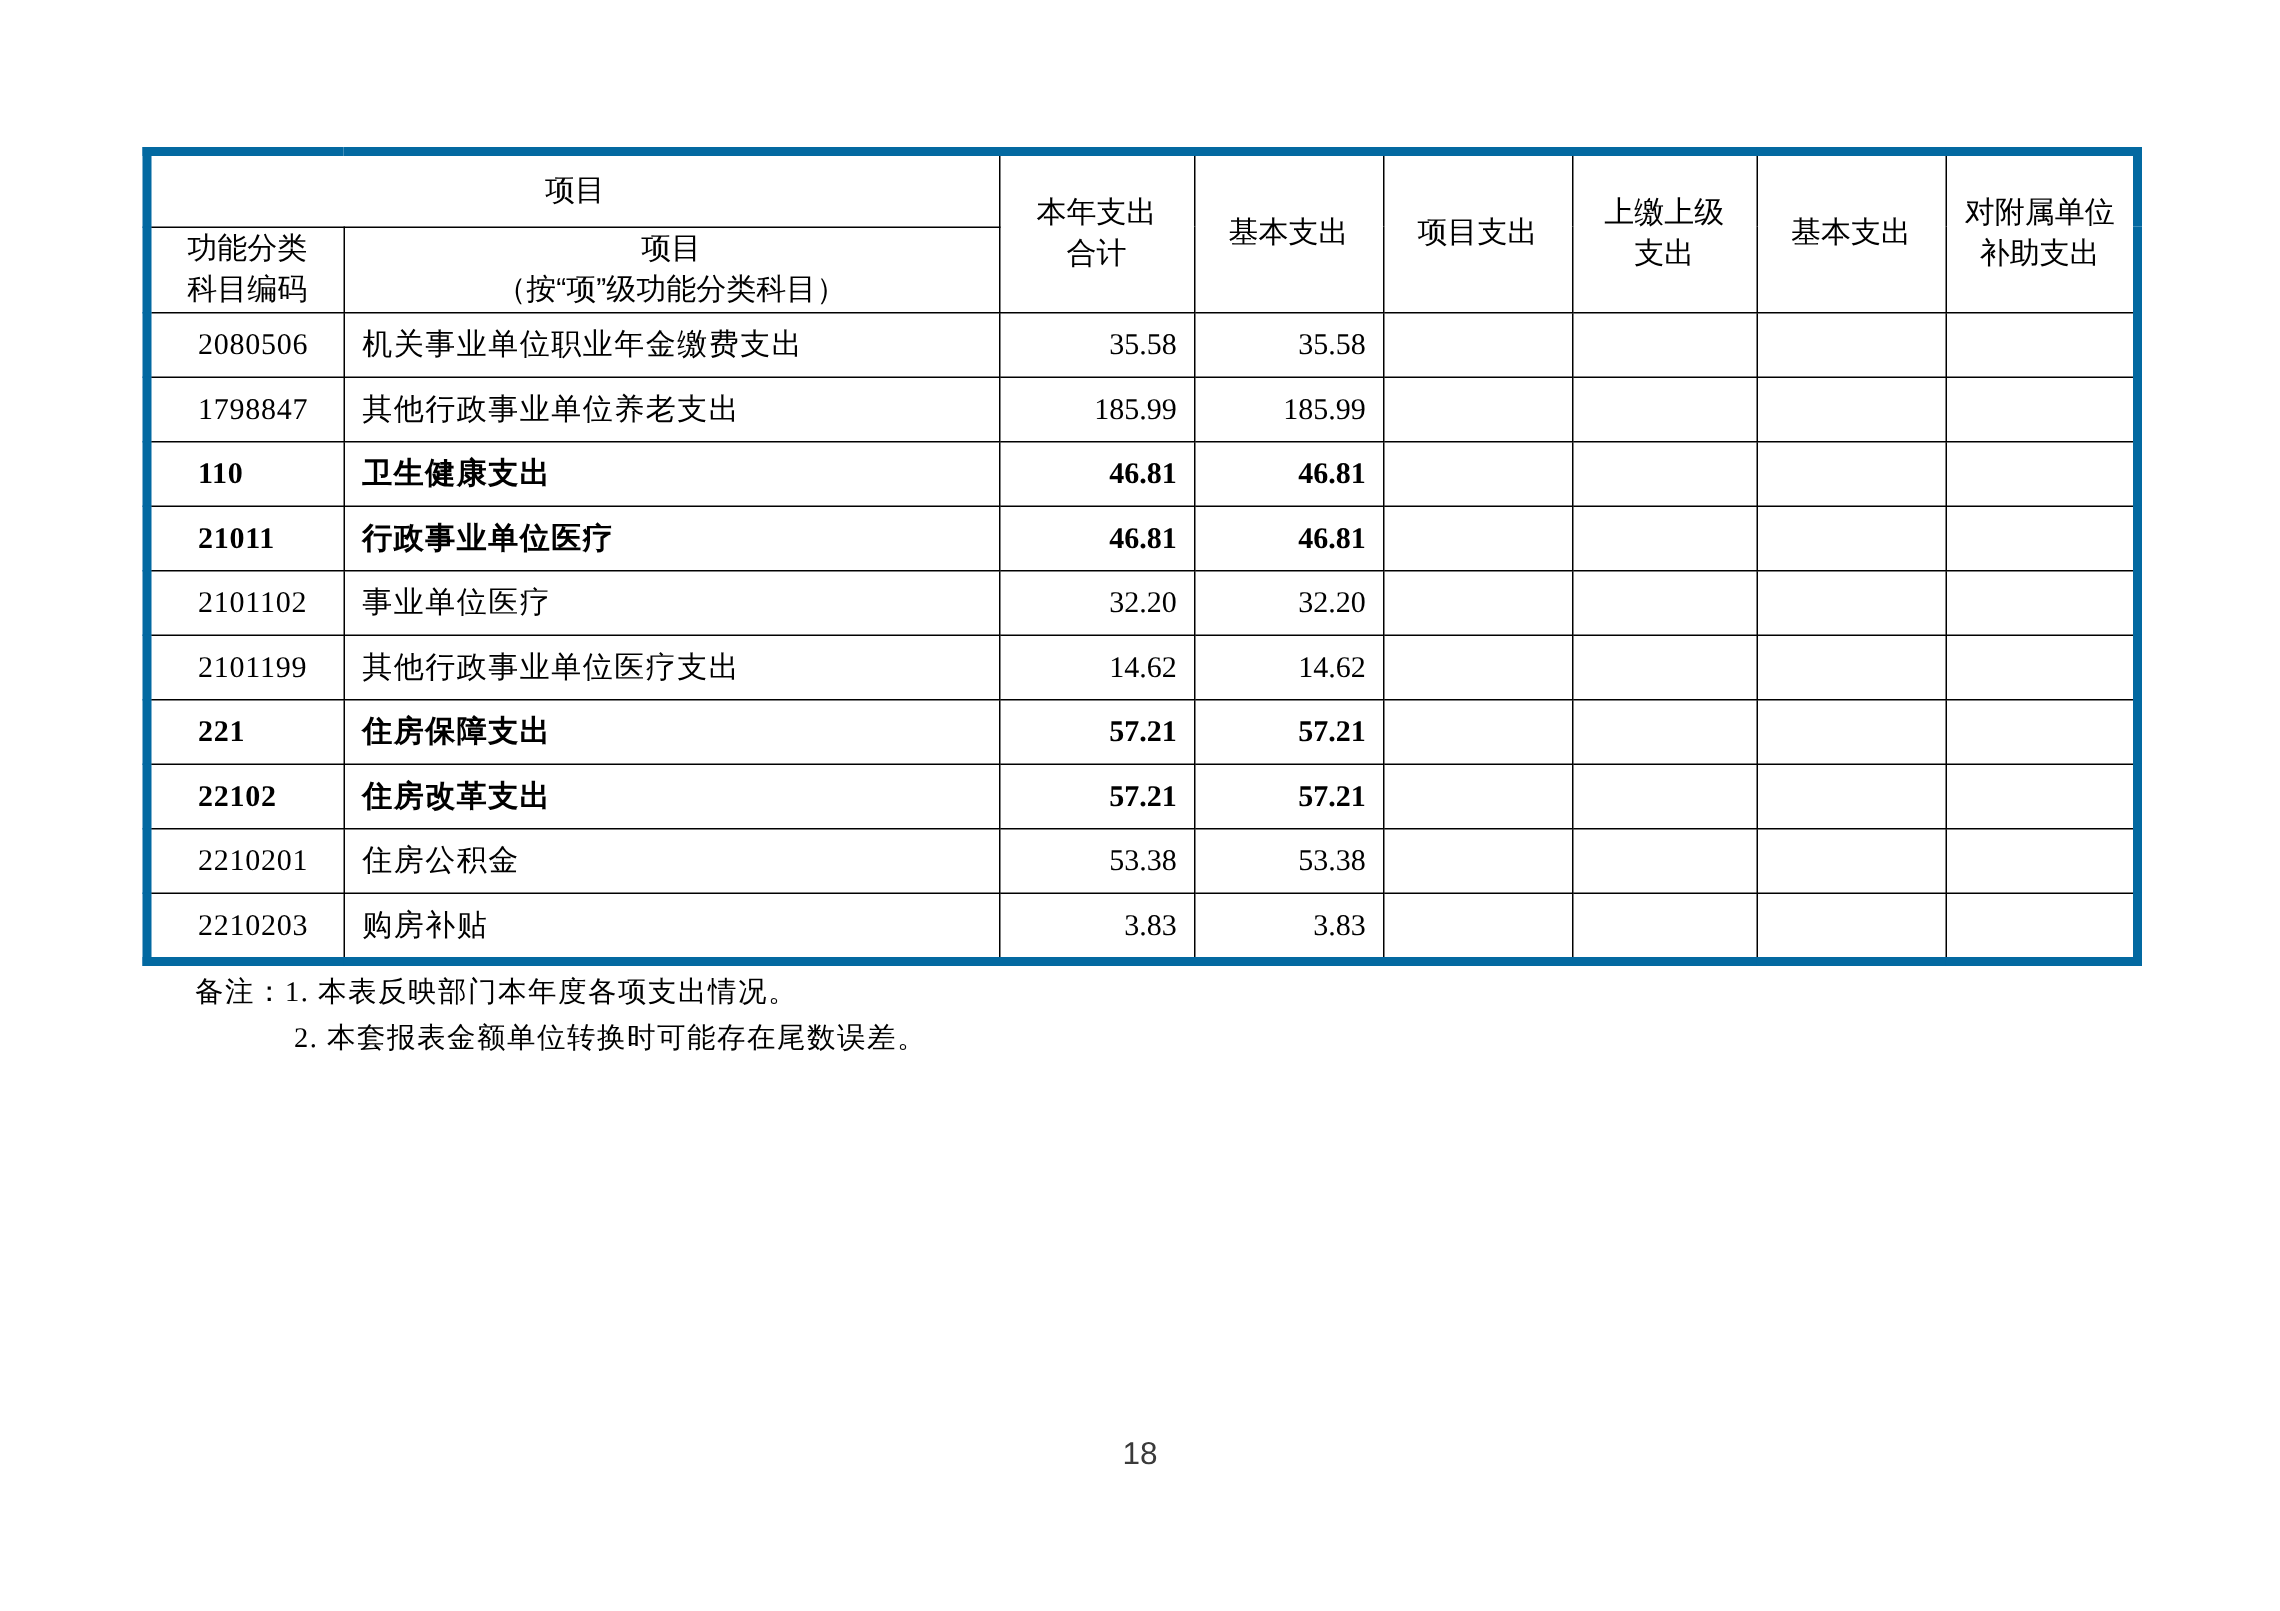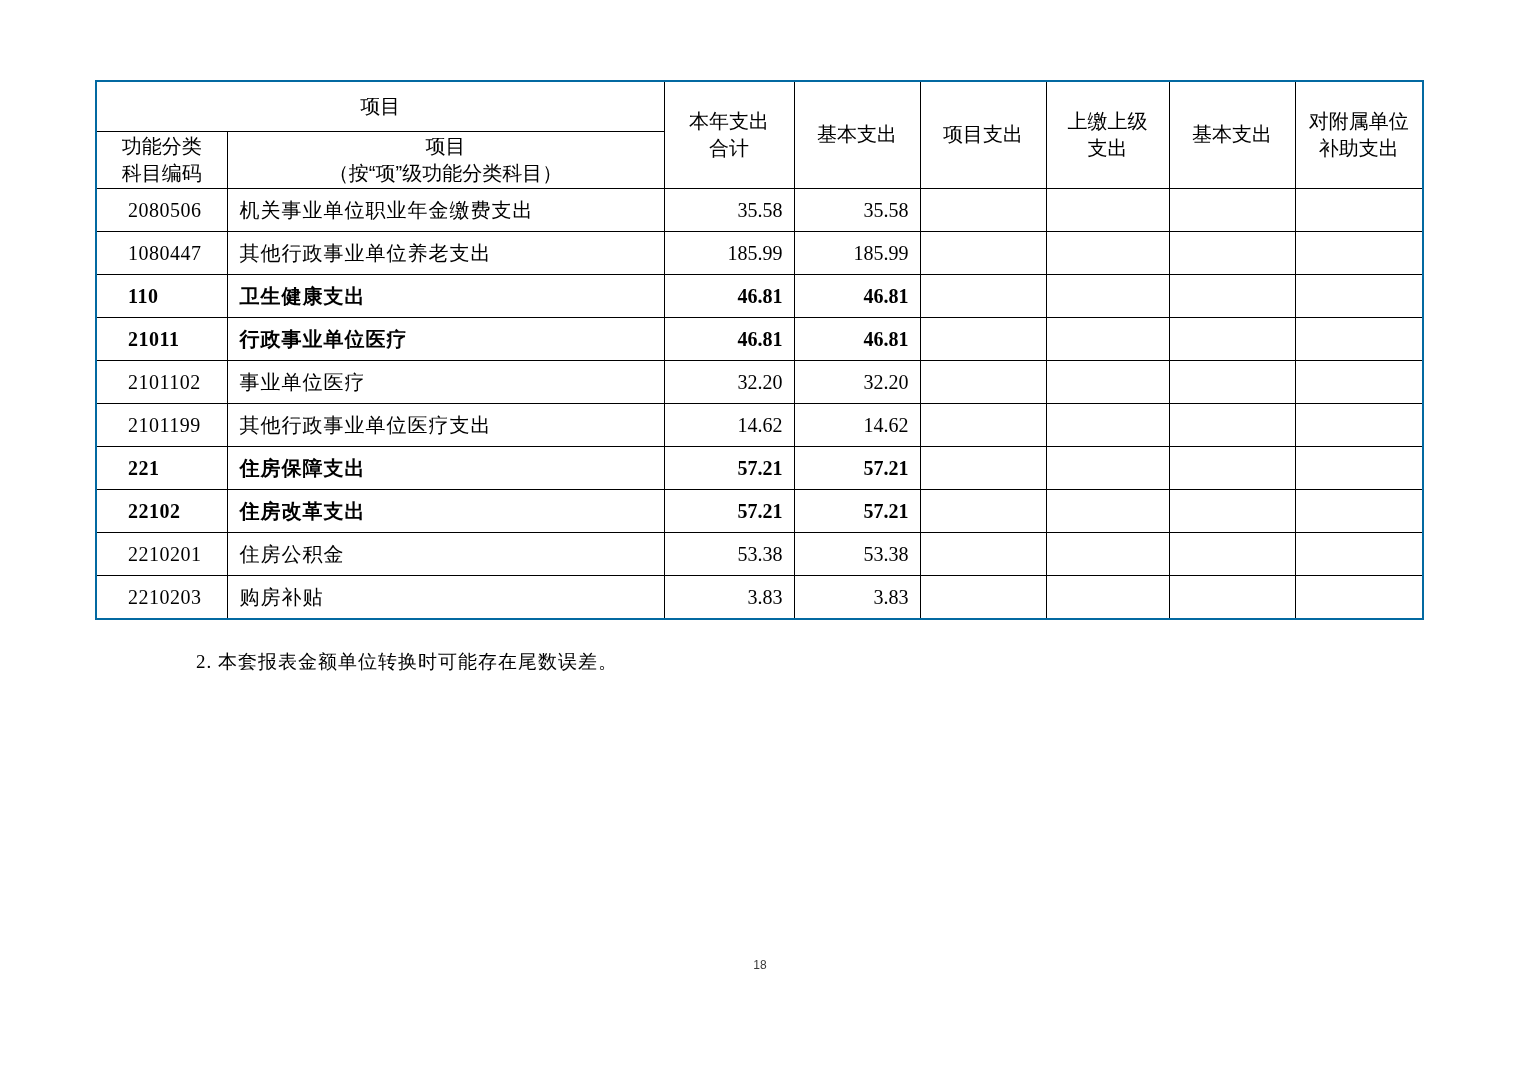--- a/index.html
+++ b/index.html
@@ -11,25 +11,25 @@
   .page {
     position: relative;
     width: 1520px;
     height: 1074px;
     background: #ffffff;
     overflow: hidden;
   }
   table.exp-table {
     position: absolute;
     left: 95px;
-    top: 80px;
+    top: 98px;
     width: 1327px;
     border-collapse: collapse;
     table-layout: fixed;
-    border: 2px solid #0369a1;
+    border: 6px solid #0369a1;
   }
   .exp-table th, .exp-table td {
     border: 1px solid #000;
     vertical-align: middle;
     overflow: hidden;
   }
   .exp-table thead th {
     font-family: "Liberation Sans", "DejaVu Sans", sans-serif;
     font-weight: normal;
     font-size: 20px;
@@ -70,21 +70,21 @@
     letter-spacing: 1px;
   }
   .notes .note-line2 { padding-left: 66px; }
   .page-number {
     position: absolute;
     left: 0;
     top: 958px;
     width: 1520px;
     text-align: center;
     font-family: "Liberation Sans", "DejaVu Sans", sans-serif;
-    font-size: 12px;
+    font-size: 21px;
     color: #3a3a3a;
   }
 </style>
 </head>
 <body>
 
 <div class="page">
 
   <table class="exp-table">
     <colgroup>
@@ -140,21 +140,21 @@
           <td class="code">2080506</td>
           <td class="item">机关事业单位职业年金缴费支出</td>
           <td class="num">35.58</td>
           <td class="num">35.58</td>
           <td class="num"></td>
           <td class="num"></td>
           <td class="num"></td>
           <td class="num"></td>
         </tr>
         <tr>
-          <td class="code">1080447</td>
+          <td class="code">1798847</td>
           <td class="item">其他行政事业单位养老支出</td>
           <td class="num">185.99</td>
           <td class="num">185.99</td>
           <td class="num"></td>
           <td class="num"></td>
           <td class="num"></td>
           <td class="num"></td>
         </tr>
         <tr class="bold-row">
           <td class="code">110</td>
@@ -233,18 +233,19 @@
           <td class="num">3.83</td>
           <td class="num"></td>
           <td class="num"></td>
           <td class="num"></td>
           <td class="num"></td>
         </tr>
       </tbody>
   </table>
 
   <div class="notes">
+    <div class="note-line1"><span>备注：</span><span>1. 本表反映部门本年度各项支出情况。</span></div>
     <div class="note-line2">2. 本套报表金额单位转换时可能存在尾数误差。</div>
   </div>
 
   <div class="page-number">18</div>
 
 </div>
 
 </body></html>

